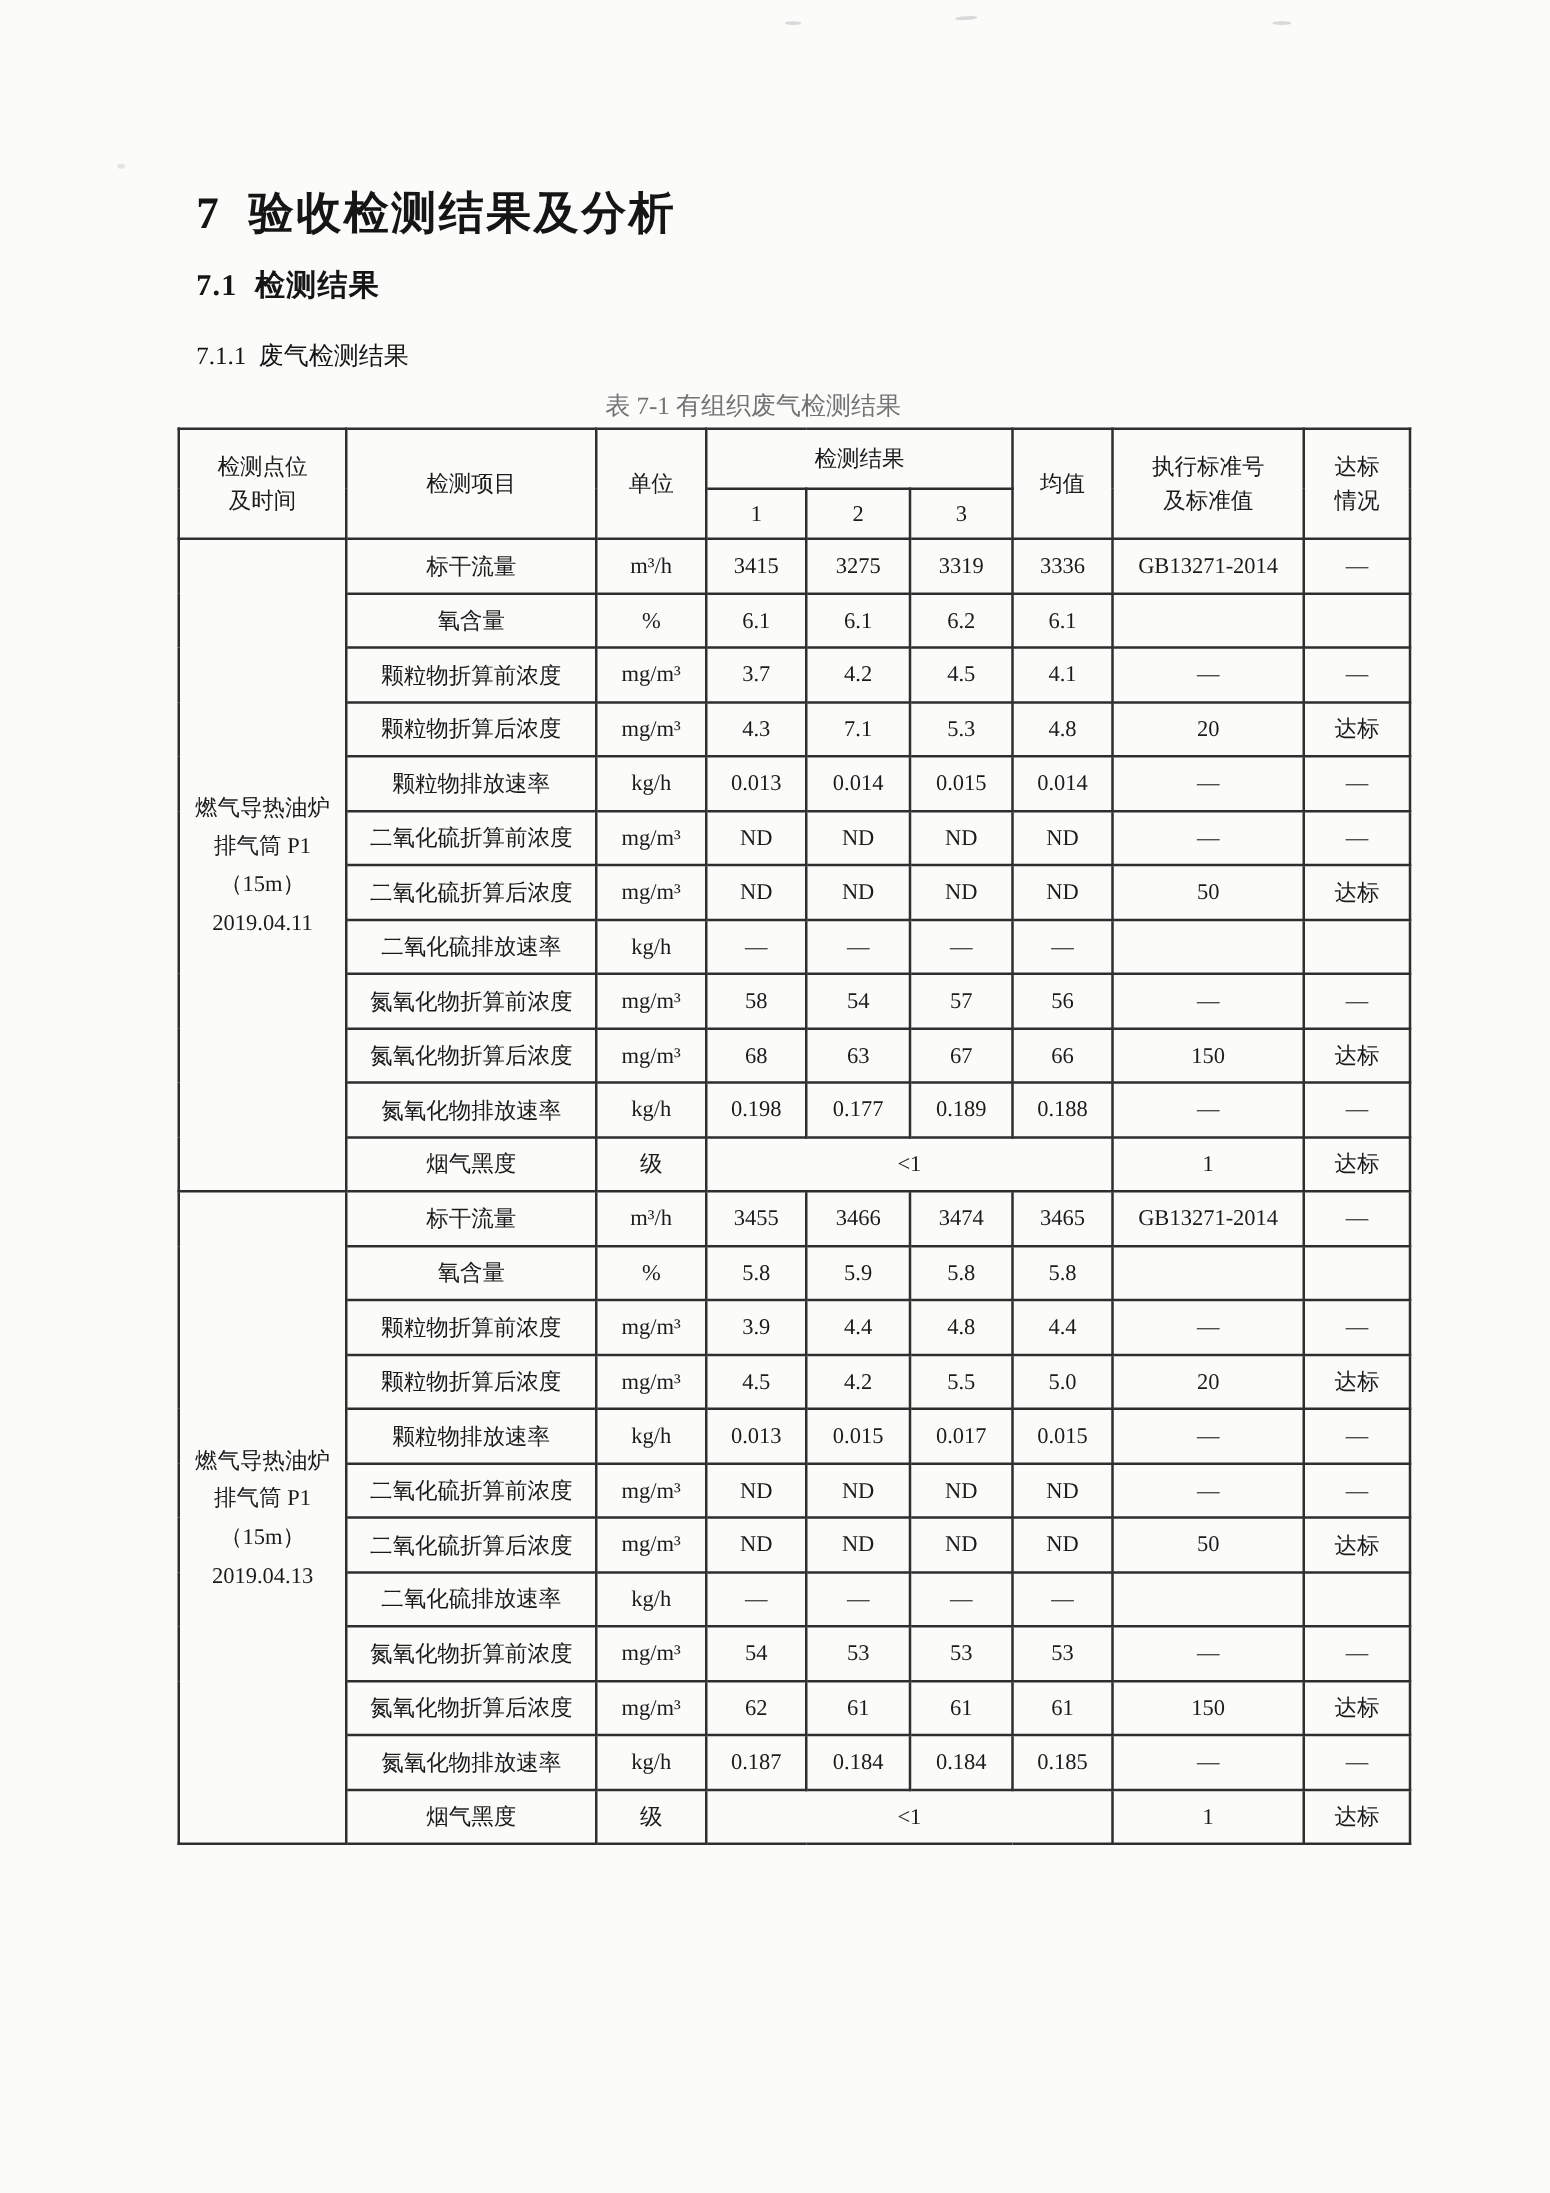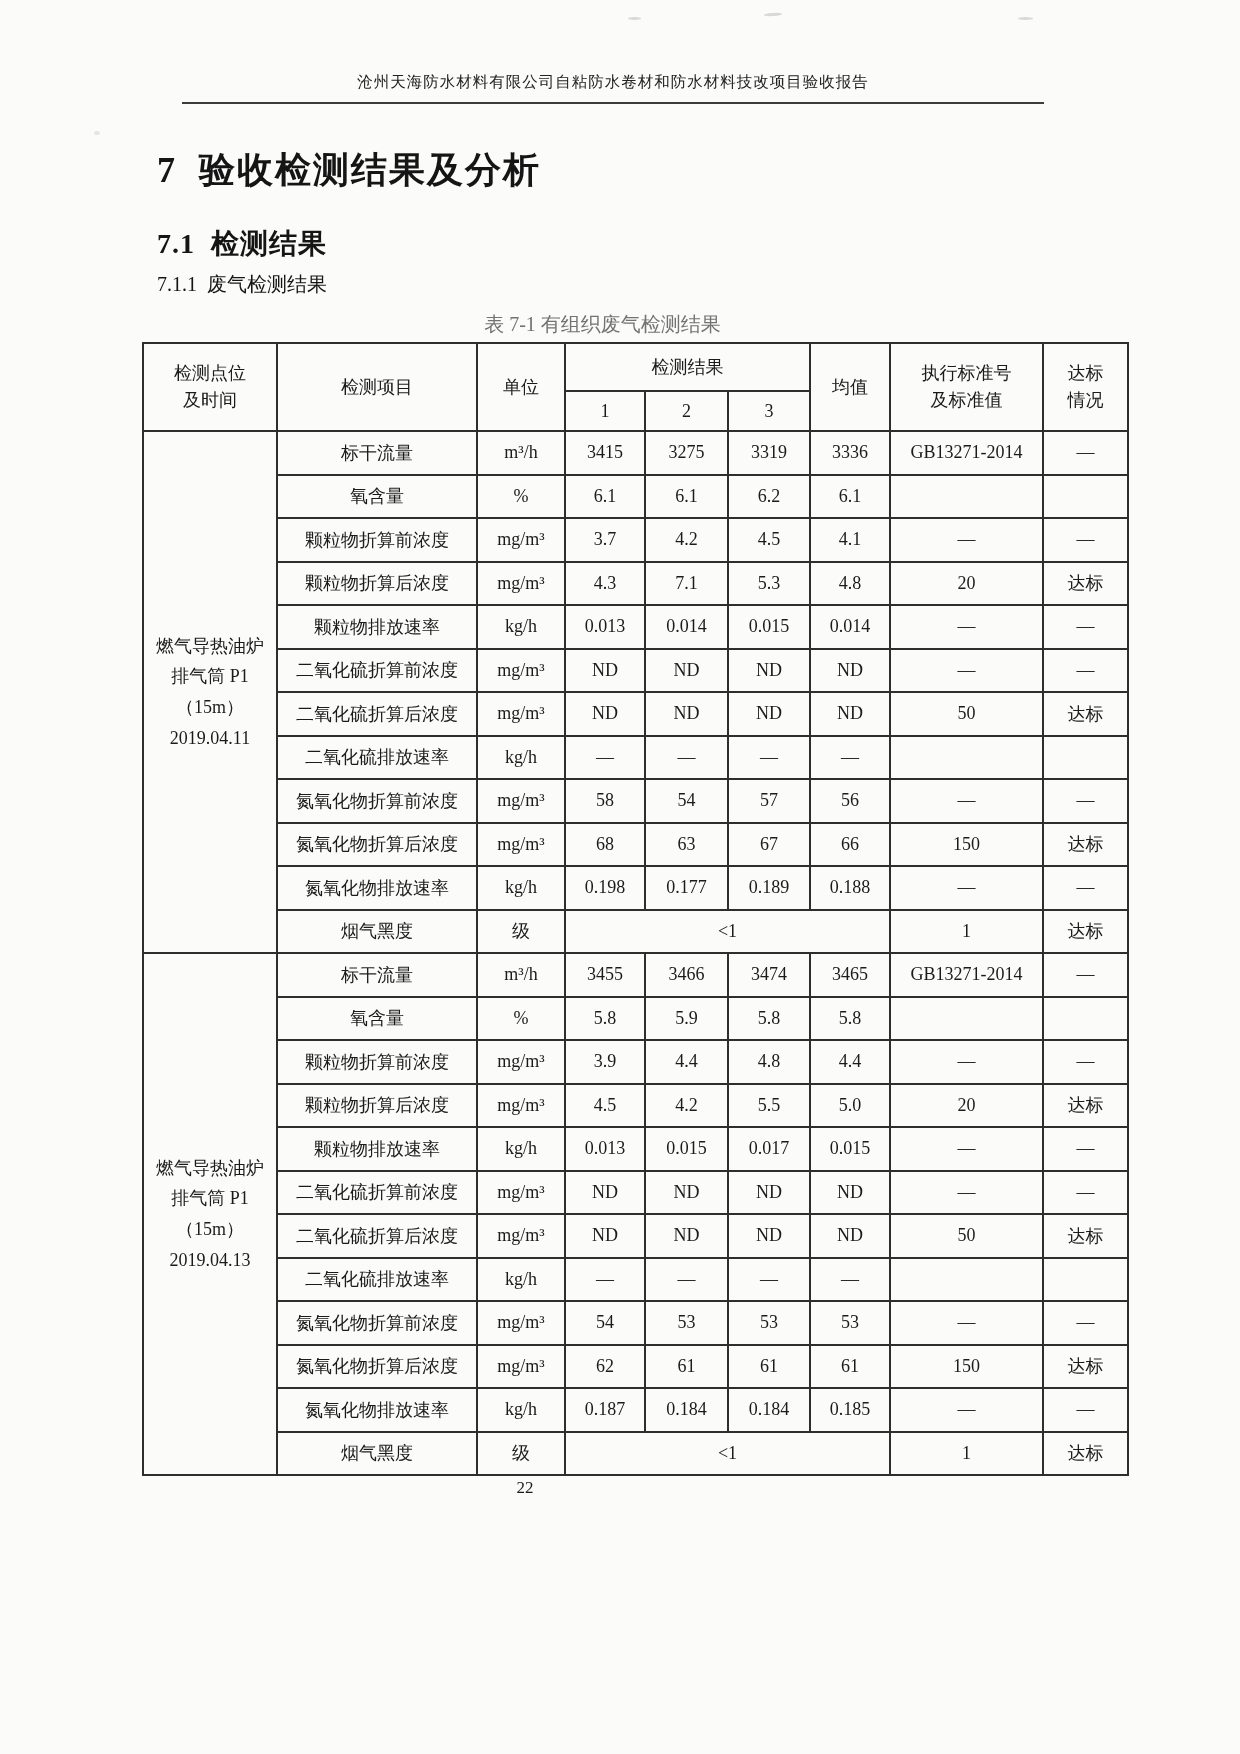--- a/index.html
+++ b/index.html
@@ -12,21 +12,21 @@
     overflow:hidden;
   }
   .doc-header{
     position:absolute;top:72px;left:182px;width:862px;
     text-align:center;font-size:15.5px;letter-spacing:1px;
     padding-bottom:9px;border-bottom:2px solid #3c3c3c;
     color:#222;
   }
   .h1,.h2,.h3{position:absolute;left:157px;margin:0;white-space:pre;color:#151515;}
   .h1{top:146px;font-size:36px;font-weight:bold;letter-spacing:2px;}
-  .h2{top:225px;font-size:28px;font-weight:bold;letter-spacing:1px;}
+  .h2{top:212px;font-size:24px;font-weight:bold;letter-spacing:1px;}
   .h3{top:271px;font-size:20px;font-weight:normal;}
   .table-title{
     position:absolute;top:311px;left:110px;width:985px;
     text-align:center;font-size:20px;color:#737373;
   }
   table.results{
     position:absolute;top:342px;left:110px;width:985px;
     border-collapse:collapse;table-layout:fixed;
     text-align:center;
     margin-left:32px;
@@ -57,23 +57,20 @@
 </head>
 <body>
 
 <div class="page">
 
   <div class="artifact a1"></div>
   <div class="artifact a2"></div>
   <div class="artifact a3"></div>
   <div class="artifact a4"></div>
 
-  <div class="doc-header">
-    <span>沧州天海防水材料有限公司自粘防水卷材和防水材料技改项目验收报告</span>
-  </div>
 
   <h1 class="h1">7  验收检测结果及分析</h1>
   <h2 class="h2">7.1  检测结果</h2>
   <h3 class="h3">7.1.1  废气检测结果</h3>
 
   <div class="table-title">表 7-1 有组织废气检测结果</div>
 
   <table class="results">
     <colgroup>
       <col style="width:134px">
@@ -344,15 +341,14 @@
         <tr>
           <td>烟气黑度</td>
           <td>级</td>
           <td colspan="4">&lt;1</td>
           <td>1</td>
           <td>达标</td>
         </tr>
       </tbody>
   </table>
 
-  <div class="page-number">22</div>
 
 </div>
 
 </body></html>

